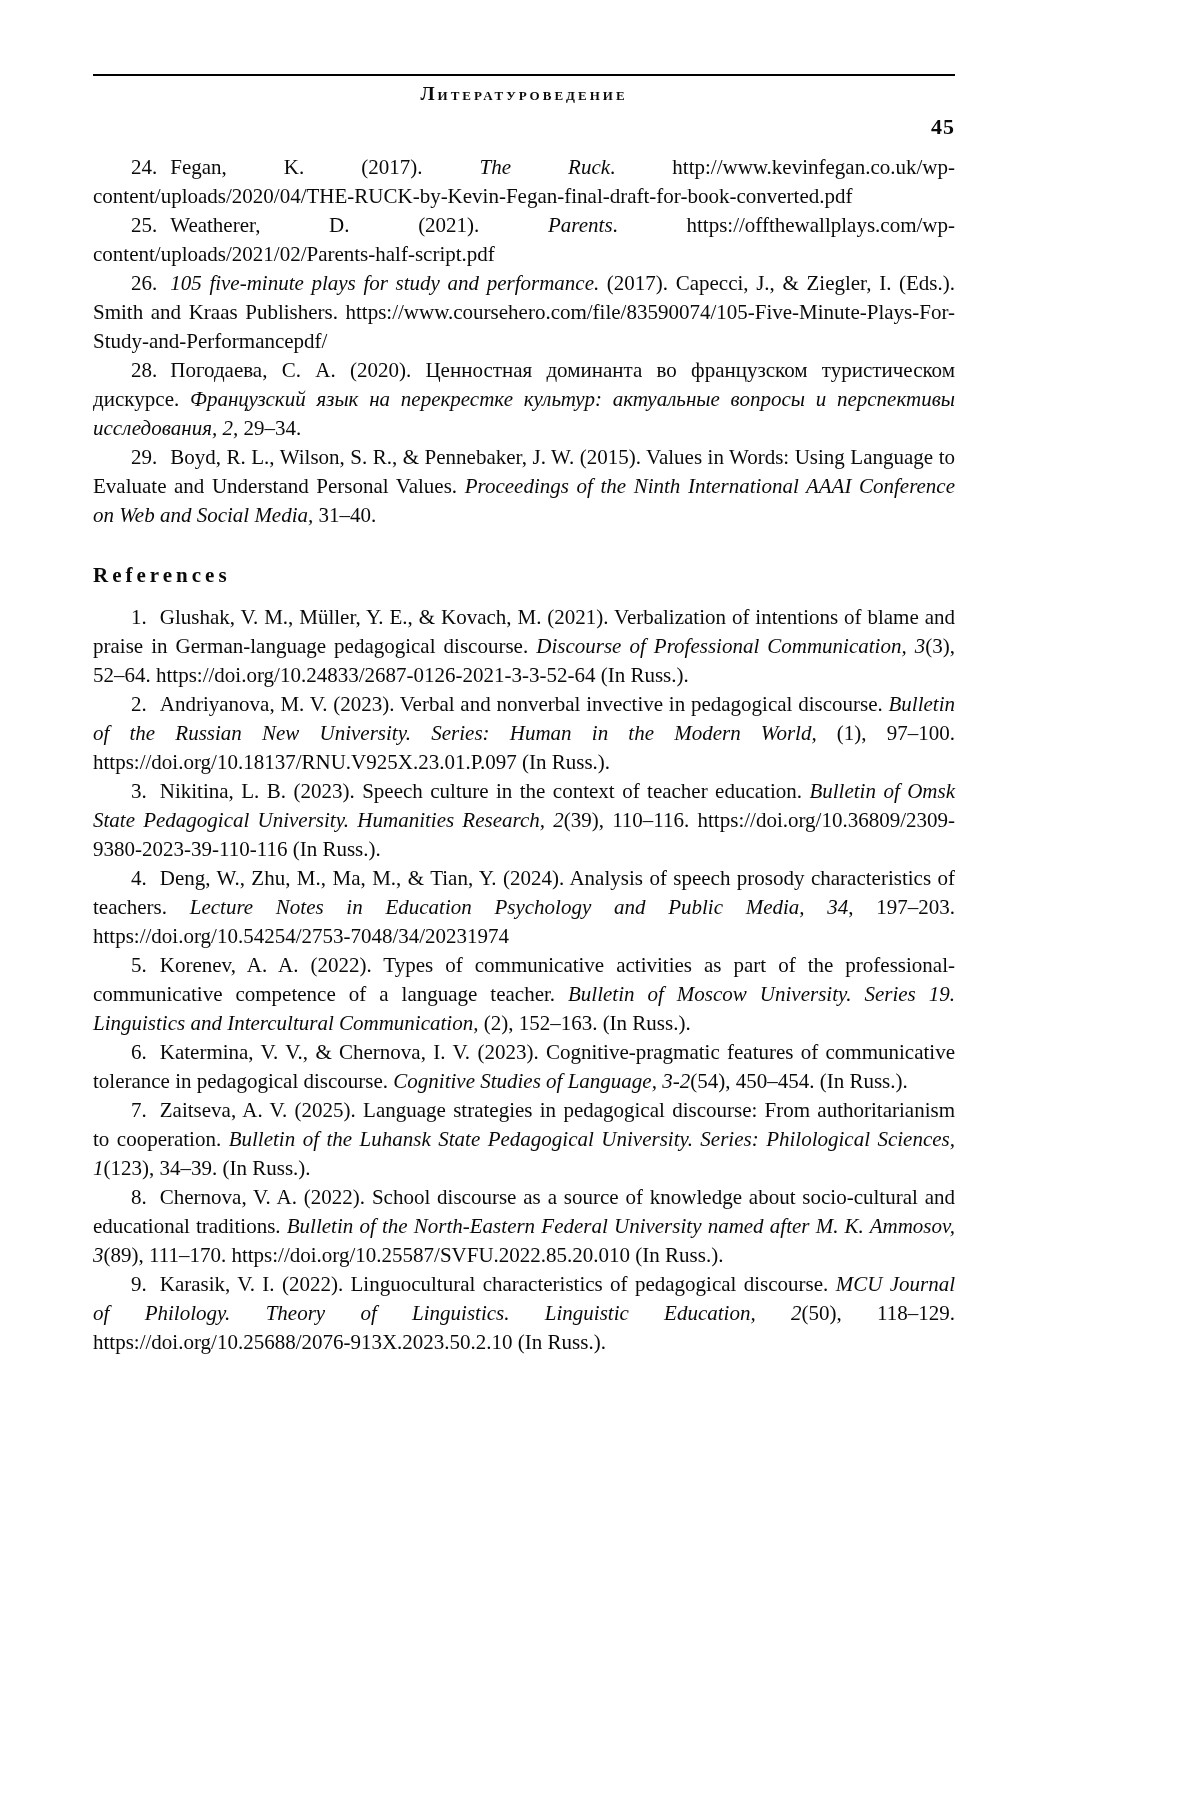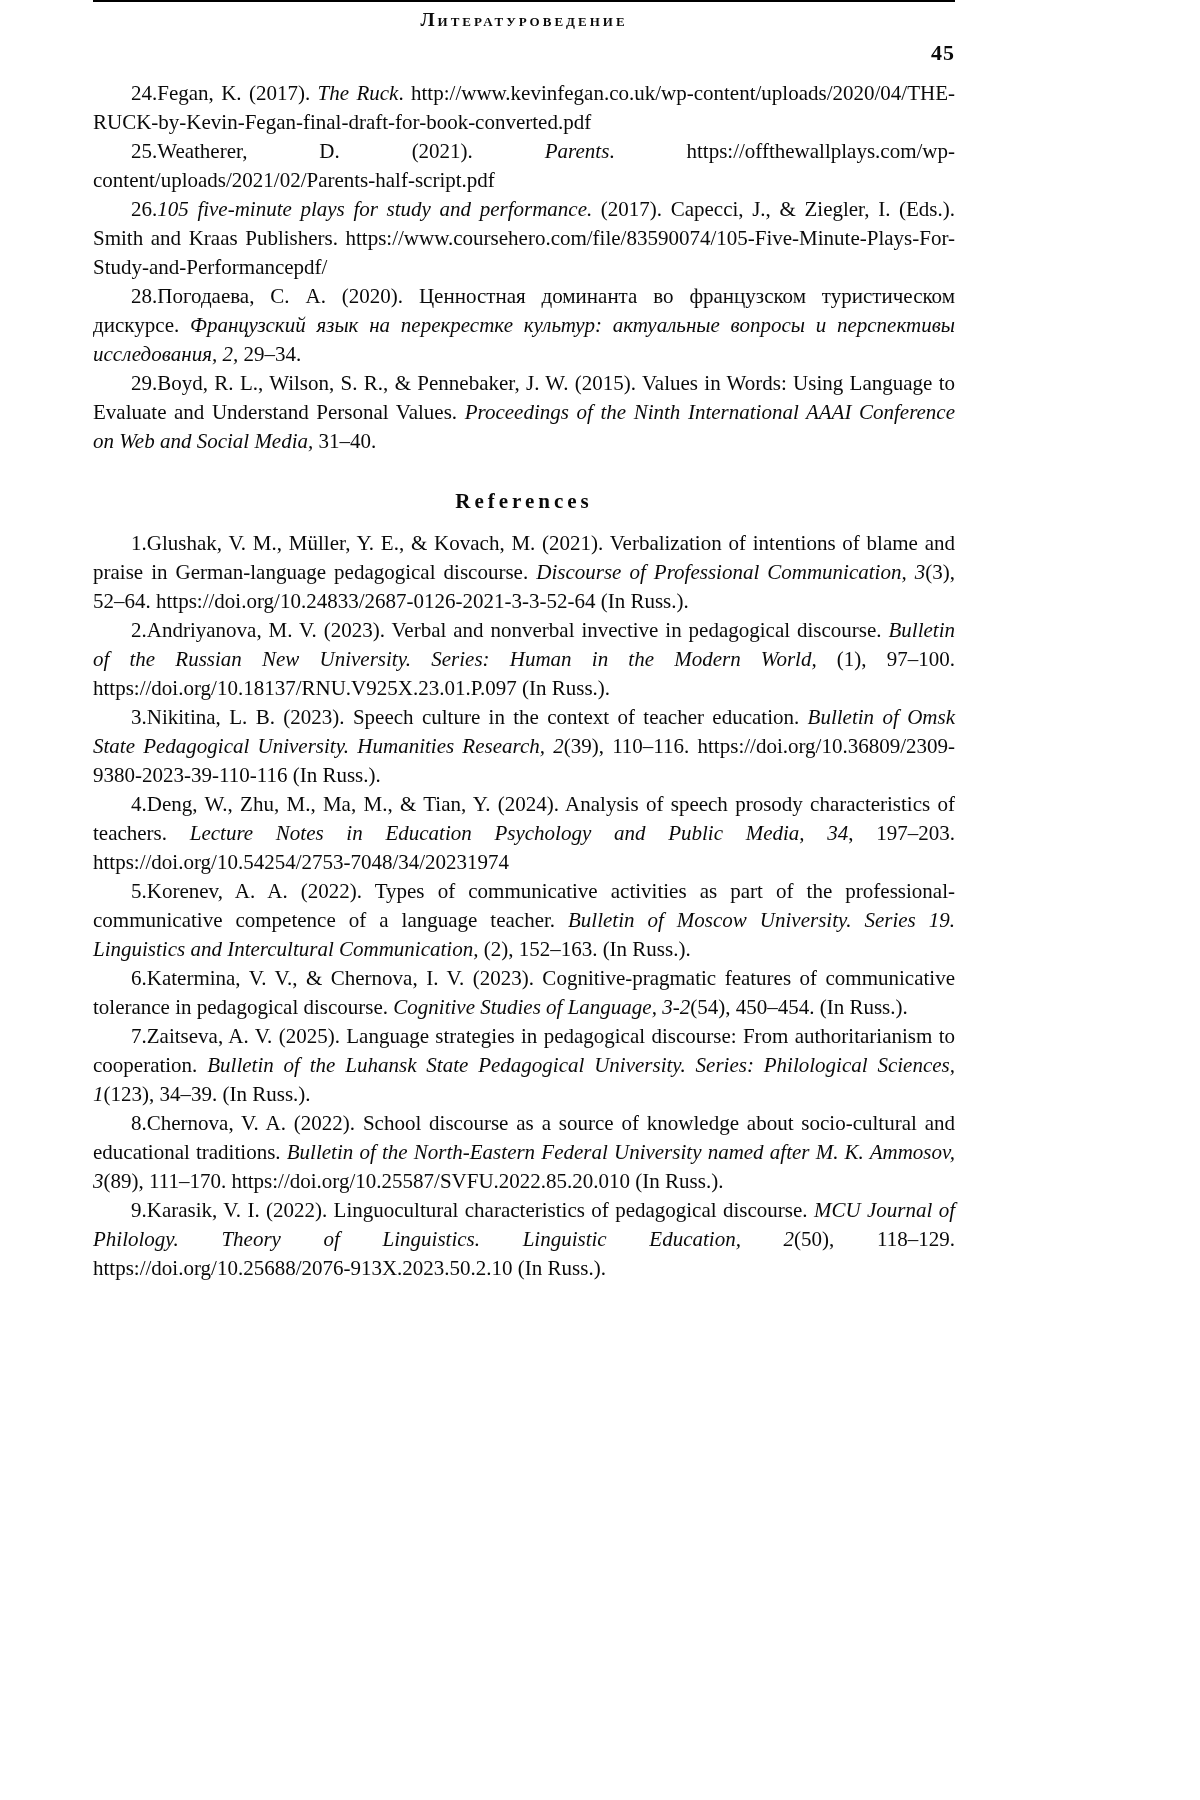--- a/index.html
+++ b/index.html
@@ -11,20 +11,21 @@
     width: 1200px;
     height: 1800px;
     overflow: hidden;
     font-family: "Liberation Serif", serif;
     color: #0a0a0a;
   }
   .page {
     position: relative;
     width: 862px;
     margin-left: 93px;
+    padding-top: 74px;
     box-sizing: border-box;
   }
   .header-rule {
     border: 0;
     border-top: 2px solid #000;
     margin: 0 0 7px 0;
   }
   .header-row {
     position: relative;
     text-align: center;
@@ -50,26 +51,27 @@
     font-size: 21px;
     line-height: 29px;
     text-align: justify;
   }
   p.entry {
     margin: 0;
     text-indent: 38px;
     overflow-wrap: anywhere;
   }
   p.entry .num {
+    margin-right: 13px;
   }
   .refs-heading {
     font-size: 21px;
     font-weight: bold;
     letter-spacing: 4px;
-    text-align: center;
+    text-align: left;
     text-indent: 0;
     margin: 31px 0 13px 0;
   }
   i { }
 </style>
 </head>
 <body>
 
 <div class="page">
 

